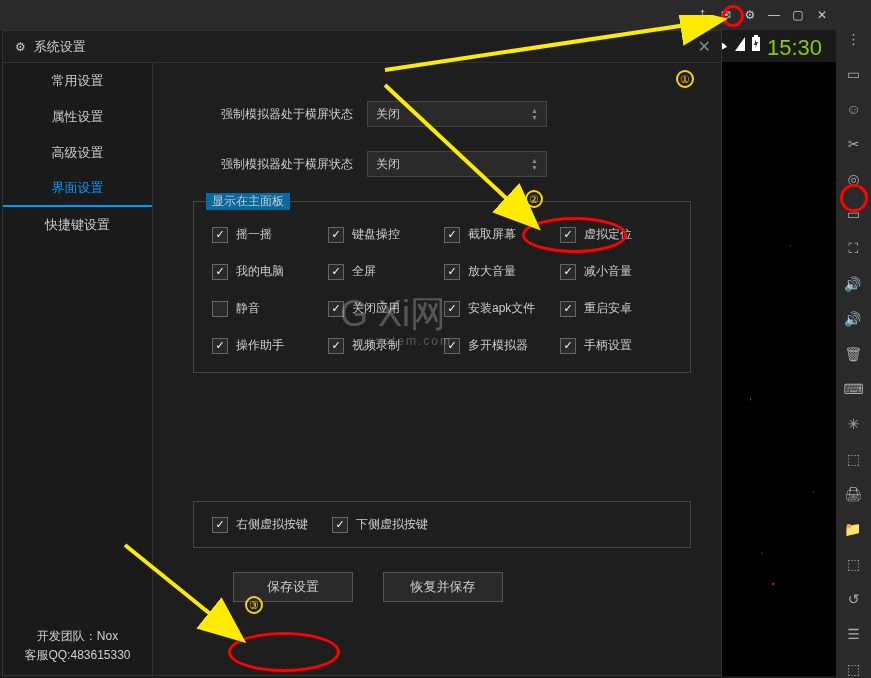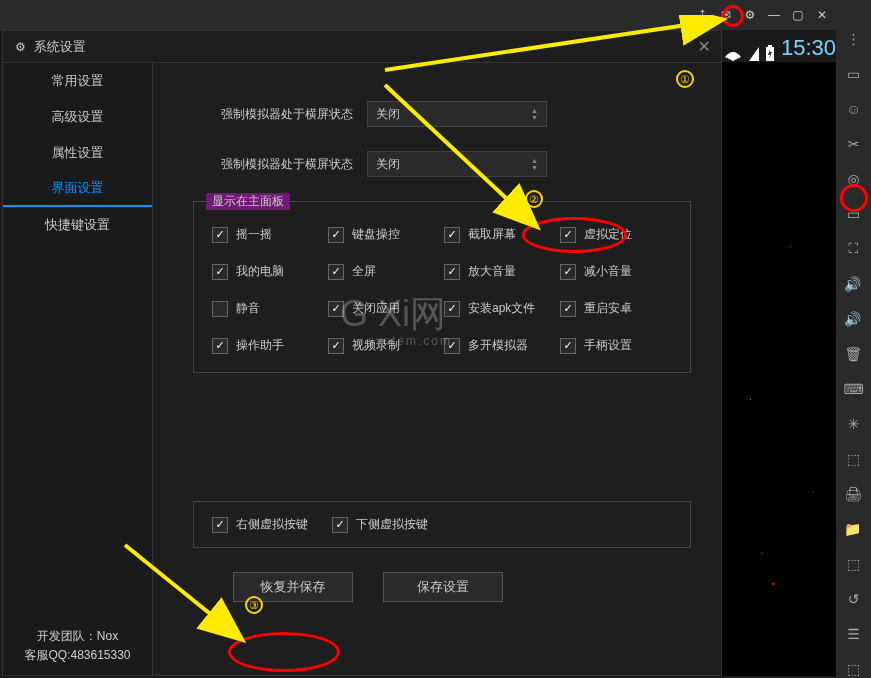--- a/index.html
+++ b/index.html
@@ -2,42 +2,42 @@
 <html><head>
 <meta charset="utf-8">
 <style>
 * { margin: 0; padding: 0; box-sizing: border-box; font-family: "Microsoft YaHei", Arial, sans-serif; }
 body { background: #1a1a1a; width: 871px; height: 678px; position: relative; overflow: hidden; }
 
 .main-area { position: absolute; left: 0; top: 0; width: 836px; height: 678px; }
 .titlebar { height: 30px; background: #2a2a2a; display: flex; justify-content: flex-end; align-items: center; padding-right: 6px; gap: 8px; }
 .titlebar-icon { width: 16px; height: 16px; color: #ccc; display: flex; align-items: center; justify-content: center; font-size: 12px; }
 
-.status-bar { position: absolute; right: 0; top: 35px; display: flex; align-items: flex-end; gap: 6px; color: #7dd3fc; }
+.status-bar { position: absolute; right: 14px; top: 35px; display: flex; align-items: flex-start; gap: 6px; color: #84cc16; }
 .status-bar .time { font-size: 22px; font-weight: 300; }
 
 .dialog { position: absolute; left: 2px; top: 30px; width: 720px; height: 646px; background: #1e1e1e; border: 1px solid #333; }
 .dialog-header { height: 32px; display: flex; align-items: center; padding: 0 12px; color: #ccc; font-size: 13px; border-bottom: 1px solid #333; position: relative; }
 .dialog-header .gear { margin-right: 8px; font-size: 12px; }
 .dialog-close { position: absolute; right: 10px; top: 6px; color: #888; font-size: 16px; cursor: pointer; }
 
 .dialog-body { display: flex; height: calc(100% - 32px); }
 .sidebar { width: 150px; background: #1a1a1a; border-right: 1px solid #333; display: flex; flex-direction: column; }
 .sidebar-item { height: 36px; display: flex; align-items: center; justify-content: center; color: #ccc; font-size: 13px; cursor: pointer; }
 .sidebar-item.active { color: #0099ff; border-bottom: 2px solid #0099ff; }
 .sidebar-footer { margin-top: auto; padding: 10px; color: #cfcfcf; font-size: 12px; text-align: center; line-height: 1.6; }
 
 .content { flex: 1; padding: 20px 30px 20px 40px; position: relative; color: #ccc; font-size: 13px; }
 .form-row { display: flex; align-items: center; margin-bottom: 24px; }
 .form-label { width: 160px; text-align: right; margin-right: 14px; font-size: 12px; }
 .select { width: 180px; height: 26px; background: #2a2a2a; border: 1px solid #444; color: #ccc; display: flex; align-items: center; justify-content: space-between; padding: 0 8px; font-size: 12px; }
 .select-arrows { display: flex; flex-direction: column; font-size: 7px; line-height: 7px; color: #888; }
 
 .fieldset { border: 1px solid #444; padding: 24px 18px 18px; position: relative; }
-.fieldset-legend { position: absolute; top: -9px; left: 12px; background: #701a75; padding: 0 6px; font-size: 12px; }
+.fieldset-legend { position: absolute; top: -9px; left: 12px; background: #0369a1; padding: 0 6px; font-size: 12px; }
 .checkbox-grid { display: grid; grid-template-columns: repeat(4, 1fr); gap: 20px 4px; }
 .checkbox-item { display: flex; align-items: center; gap: 8px; font-size: 12px; }
 .checkbox { width: 16px; height: 16px; border: 1px solid #666; background: #2a2a2a; display: flex; align-items: center; justify-content: center; font-size: 11px; color: #fff; }
 .checkbox.checked::after { content: "✓"; }
 
 .bottom-row { display: flex; gap: 24px; margin-top: 8px; padding: 14px 18px; border: 1px solid #444; }
 
 .button-row { display: flex; gap: 30px; margin-top: 24px; margin-left: 40px; }
 .btn { width: 120px; height: 30px; background: #2a2a2a; border: 1px solid #555; color: #ccc; font-size: 13px; display: flex; align-items: center; justify-content: center; cursor: pointer; }
 
@@ -86,22 +86,22 @@
 
   <div class="dialog">
     <div class="dialog-header">
       <span class="gear">⚙</span>
       <span>系统设置</span>
       <span class="dialog-close">✕</span>
     </div>
     <div class="dialog-body">
       <div class="sidebar">
         <div class="sidebar-item">常用设置</div>
+        <div class="sidebar-item">属性设置</div>
         <div class="sidebar-item">高级设置</div>
-        <div class="sidebar-item">属性设置</div>
         <div class="sidebar-item active">界面设置</div>
         <div class="sidebar-item">快捷键设置</div>
         <div class="sidebar-footer">
           <div>开发团队：Nox</div>
           <div>客服QQ:483615330</div>
         </div>
       </div>
       <div class="content">
         <div style="height:18px"></div>
         <div class="form-row">
@@ -202,22 +202,22 @@
               <span class="checkbox checked"></span>
               <span>右侧虚拟按键</span>
             </div>
             <div class="checkbox-item">
               <span class="checkbox checked"></span>
               <span>下侧虚拟按键</span>
             </div>
           </div>
 
         <div class="button-row">
+          <div class="btn">保存设置</div>
           <div class="btn">恢复并保存</div>
-          <div class="btn">保存设置</div>
         </div>
       </div>
     </div>
   </div>
 
   <div class="watermark">
     <span>G Xi网</span>
     <span class="sub">system.com</span>
   </div>
 </div>

